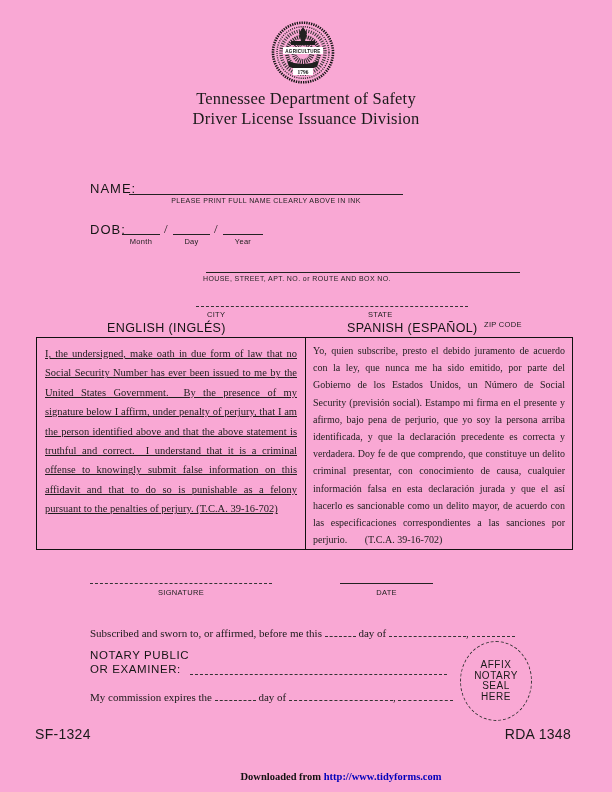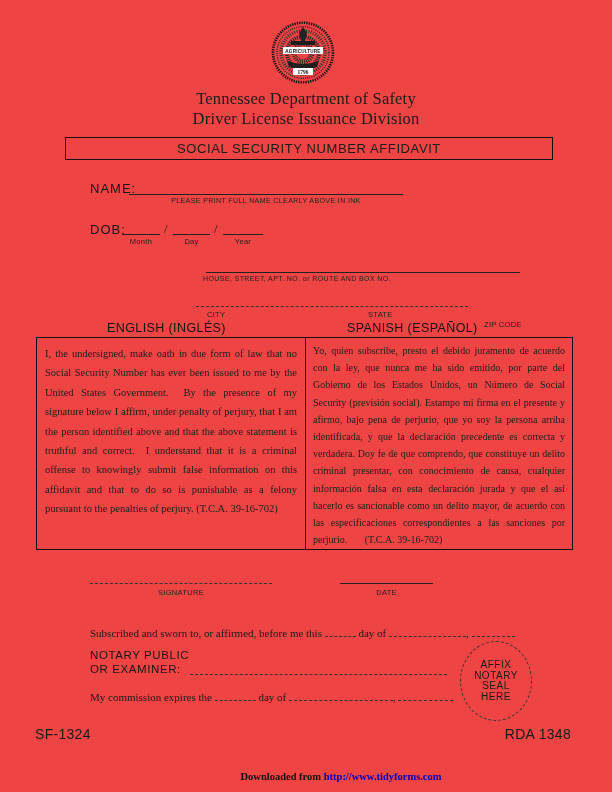--- a/index.html
+++ b/index.html
@@ -1,17 +1,17 @@
 <!DOCTYPE html>
 <html><head>
 <meta charset="utf-8">
 <style>
   html,body{margin:0;padding:0;background:#e8e8e8;}
   .page{
-    position:relative;width:612px;height:792px;background:#ef4444;
+    position:relative;width:612px;height:792px;background:#f9a8d4;
     margin:0 auto;overflow:hidden;color:#1b1b1b;
     font-family:"Liberation Serif", serif;
   }
   .abs{position:absolute;}
   .sans{font-family:"Liberation Sans", sans-serif;}
   .serif{font-family:"Liberation Serif", serif;}
   .center{text-align:center;}
   .hdr-line{width:612px;text-align:center;font-size:16.5px;letter-spacing:0.2px;}
   .title-box{
     left:65px;top:137px;width:486px;height:21px;
@@ -25,21 +25,21 @@
   .line-dash{border-bottom:1.3px dashed #333;height:0;}
   .blank-dash{display:inline-block;border-bottom:1.2px dashed #333;height:10px;}
   .col-head{font-size:12.5px;letter-spacing:0.4px;color:#141414;}
   .stmt-box{
     left:36px;top:337px;width:535px;height:211px;
     border:1.5px solid #111;display:flex;
   }
   .stmt-cell-en{
     width:269px;border-right:1.5px solid #111;box-sizing:border-box;
     padding:6px 8px 0 8px;font-size:10.5px;line-height:19.4px;
-    text-align:justify;color:#1d1d1d;
+    text-align:justify;color:#1d1d1d;text-decoration:underline;
   }
   .stmt-cell-es{
     flex:1;box-sizing:border-box;
     padding:4px 7px 0 7px;font-size:10px;line-height:17.2px;
     text-align:justify;color:#1d1d1d;
   }
   .exec-text{font-size:11px;color:#1a1a1a;}
   .notary-lab{font-size:11.5px;letter-spacing:0.6px;color:#161616;}
   .seal-circle{
     left:460px;top:641px;width:72px;height:80px;
@@ -68,21 +68,20 @@
     <rect x="12" y="26" width="40" height="7" fill="#ffffff"></rect>
     <text x="32" y="31.8" text-anchor="middle" font-family="Liberation Sans, sans-serif" font-size="4.6" font-weight="bold" letter-spacing="0.2" fill="#111">AGRICULTURE</text>
     <path d="M16 40 Q32 46 48 40 L46 46 Q32 51 18 46 Z" fill="#1f1f1f"></path>
     <rect x="22" y="47" width="20" height="7" fill="#ffffff"></rect>
     <text x="32" y="53" text-anchor="middle" font-family="Liberation Serif, serif" font-size="5.4" font-weight="bold" fill="#111">1796</text>
   </svg>
 
   <div class="abs hdr-line serif" style="left:0;top:89px;font-weight:500;">Tennessee Department of Safety</div>
   <div class="abs hdr-line serif" style="left:0;top:109px;">Driver License Issuance Division</div>
 
-  <div class="abs title-box sans">SOCIAL SECURITY NUMBER AFFIDAVIT</div>
 
   <div class="abs sans field-label" style="left:90px;top:181px;">NAME:</div>
   <div class="abs line-solid" style="left:129px;top:194px;width:274px;"></div>
   <div class="abs sans small-cap center" style="left:129px;top:197px;width:274px;">PLEASE PRINT FULL NAME CLEARLY ABOVE IN INK</div>
 
   <div class="abs sans field-label" style="left:90px;top:222px;">DOB:</div>
   <div class="abs line-solid" style="left:122px;top:234px;width:38px;"></div>
   <div class="abs serif" style="left:164px;top:221px;font-size:13px;">/</div>
   <div class="abs line-solid" style="left:173px;top:234px;width:37px;"></div>
   <div class="abs serif" style="left:214px;top:221px;font-size:13px;">/</div>

